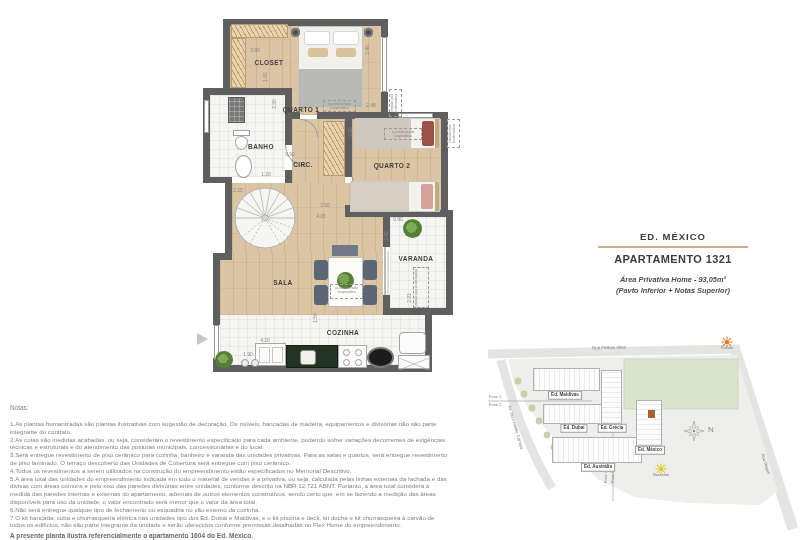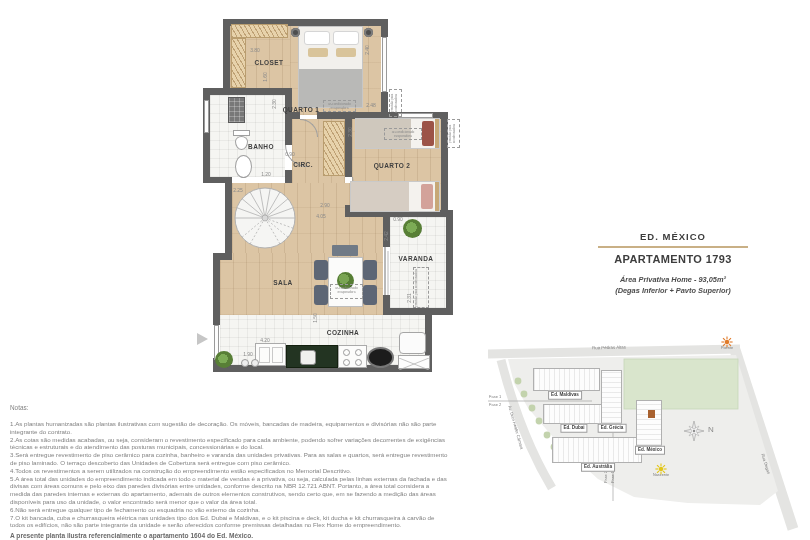--- a/index.html
+++ b/index.html
@@ -233,24 +233,24 @@
       </div>
       <div class="condbox" style="left:218px;top:262px;width:16px;height:41px;">
         <span>previsão para condensadora</span>
       </div>
     </div>
 </div>
 
 <div id="title-block">
   <div class="bname">ED. MÉXICO</div>
   <div class="rule"></div>
-  <div class="apto">APARTAMENTO 1793</div>
+  <div class="apto">APARTAMENTO 1321</div>
   <div class="meta">
     <div>Área Privativa Home - 93,05m²</div>
-    <div>(Degas Inferior + Pavto Superior)</div>
+    <div>(Pavto Inferior + Notas Superior)</div>
   </div>
 </div>
 
 <div id="map">
   <svg width="320" height="202" viewBox="0 0 320 202">
     <line x1="0" y1="21" x2="252" y2="16" stroke="#e4e4e2" stroke-width="9"></line>
     <line x1="247" y1="17" x2="305" y2="196" stroke="#e4e4e2" stroke-width="11"></line>
     <path d="M13,27 C24,70 40,115 64,155" stroke="#e4e4e2" stroke-width="9" fill="none"></path>
     <polygon points="20,26 248,22 290,158 272,172 200,170 146,164 110,146 70,110 40,75 26,50" fill="#eeeeec"></polygon>
     <rect x="136" y="26" width="114" height="50" fill="#d9e5cc" stroke="#c6d6b8" stroke-width="0.8"></rect>

